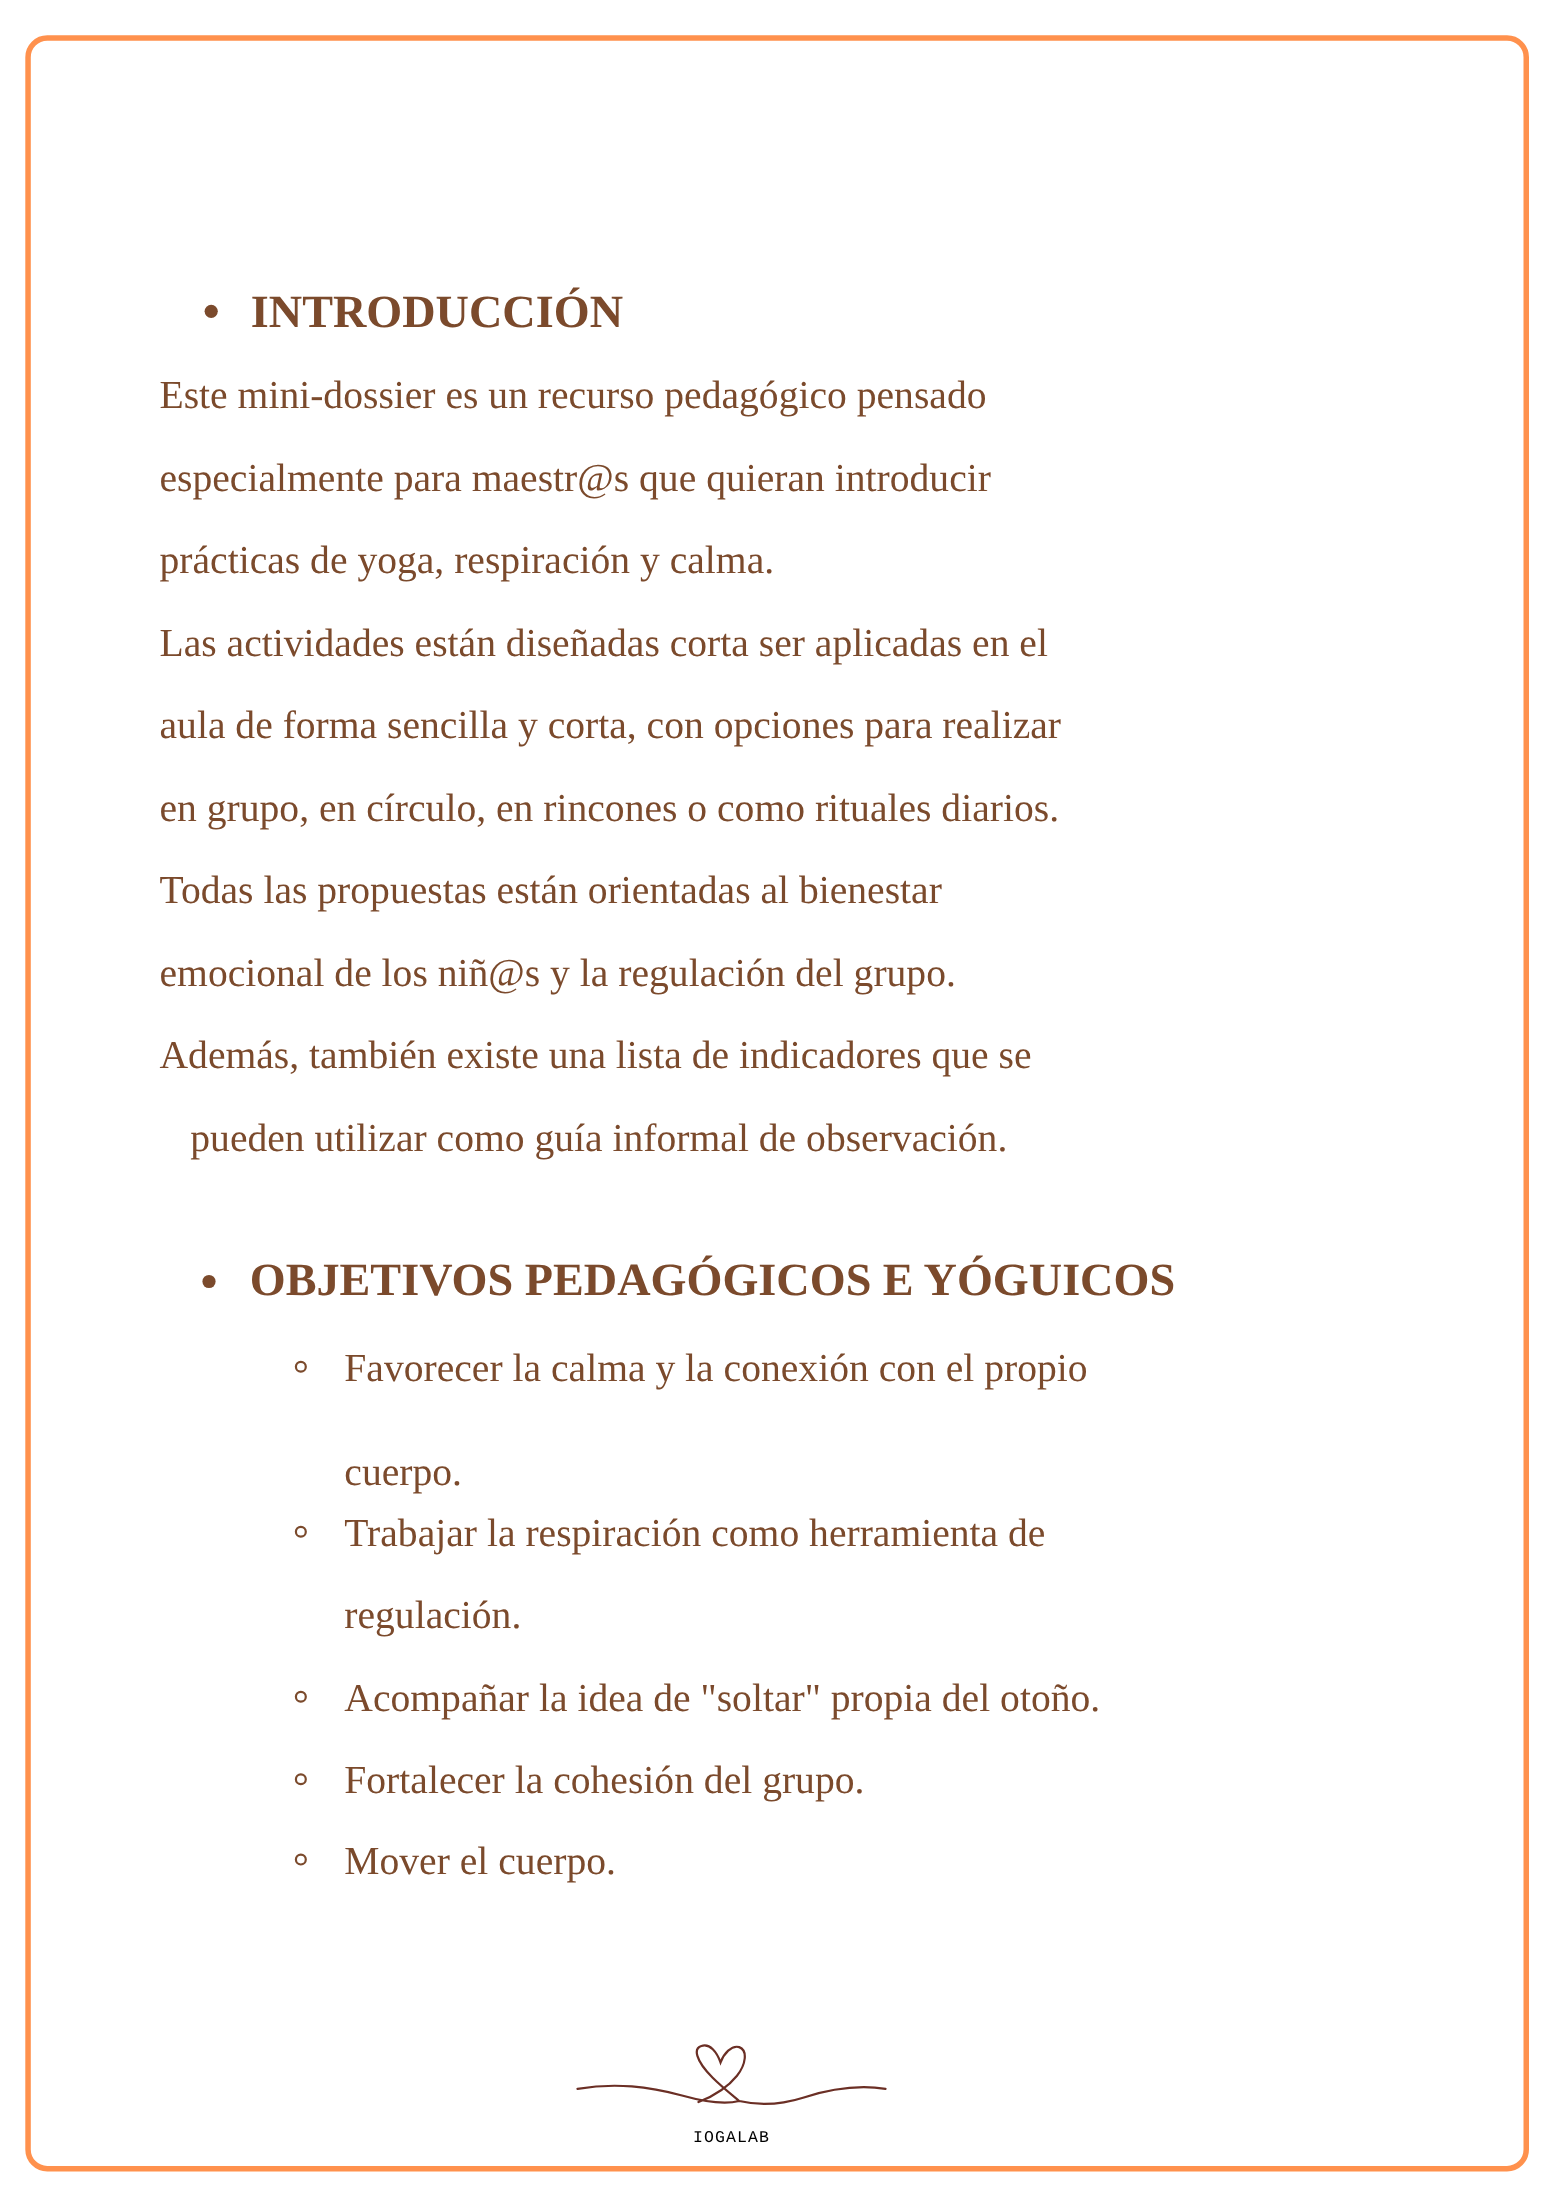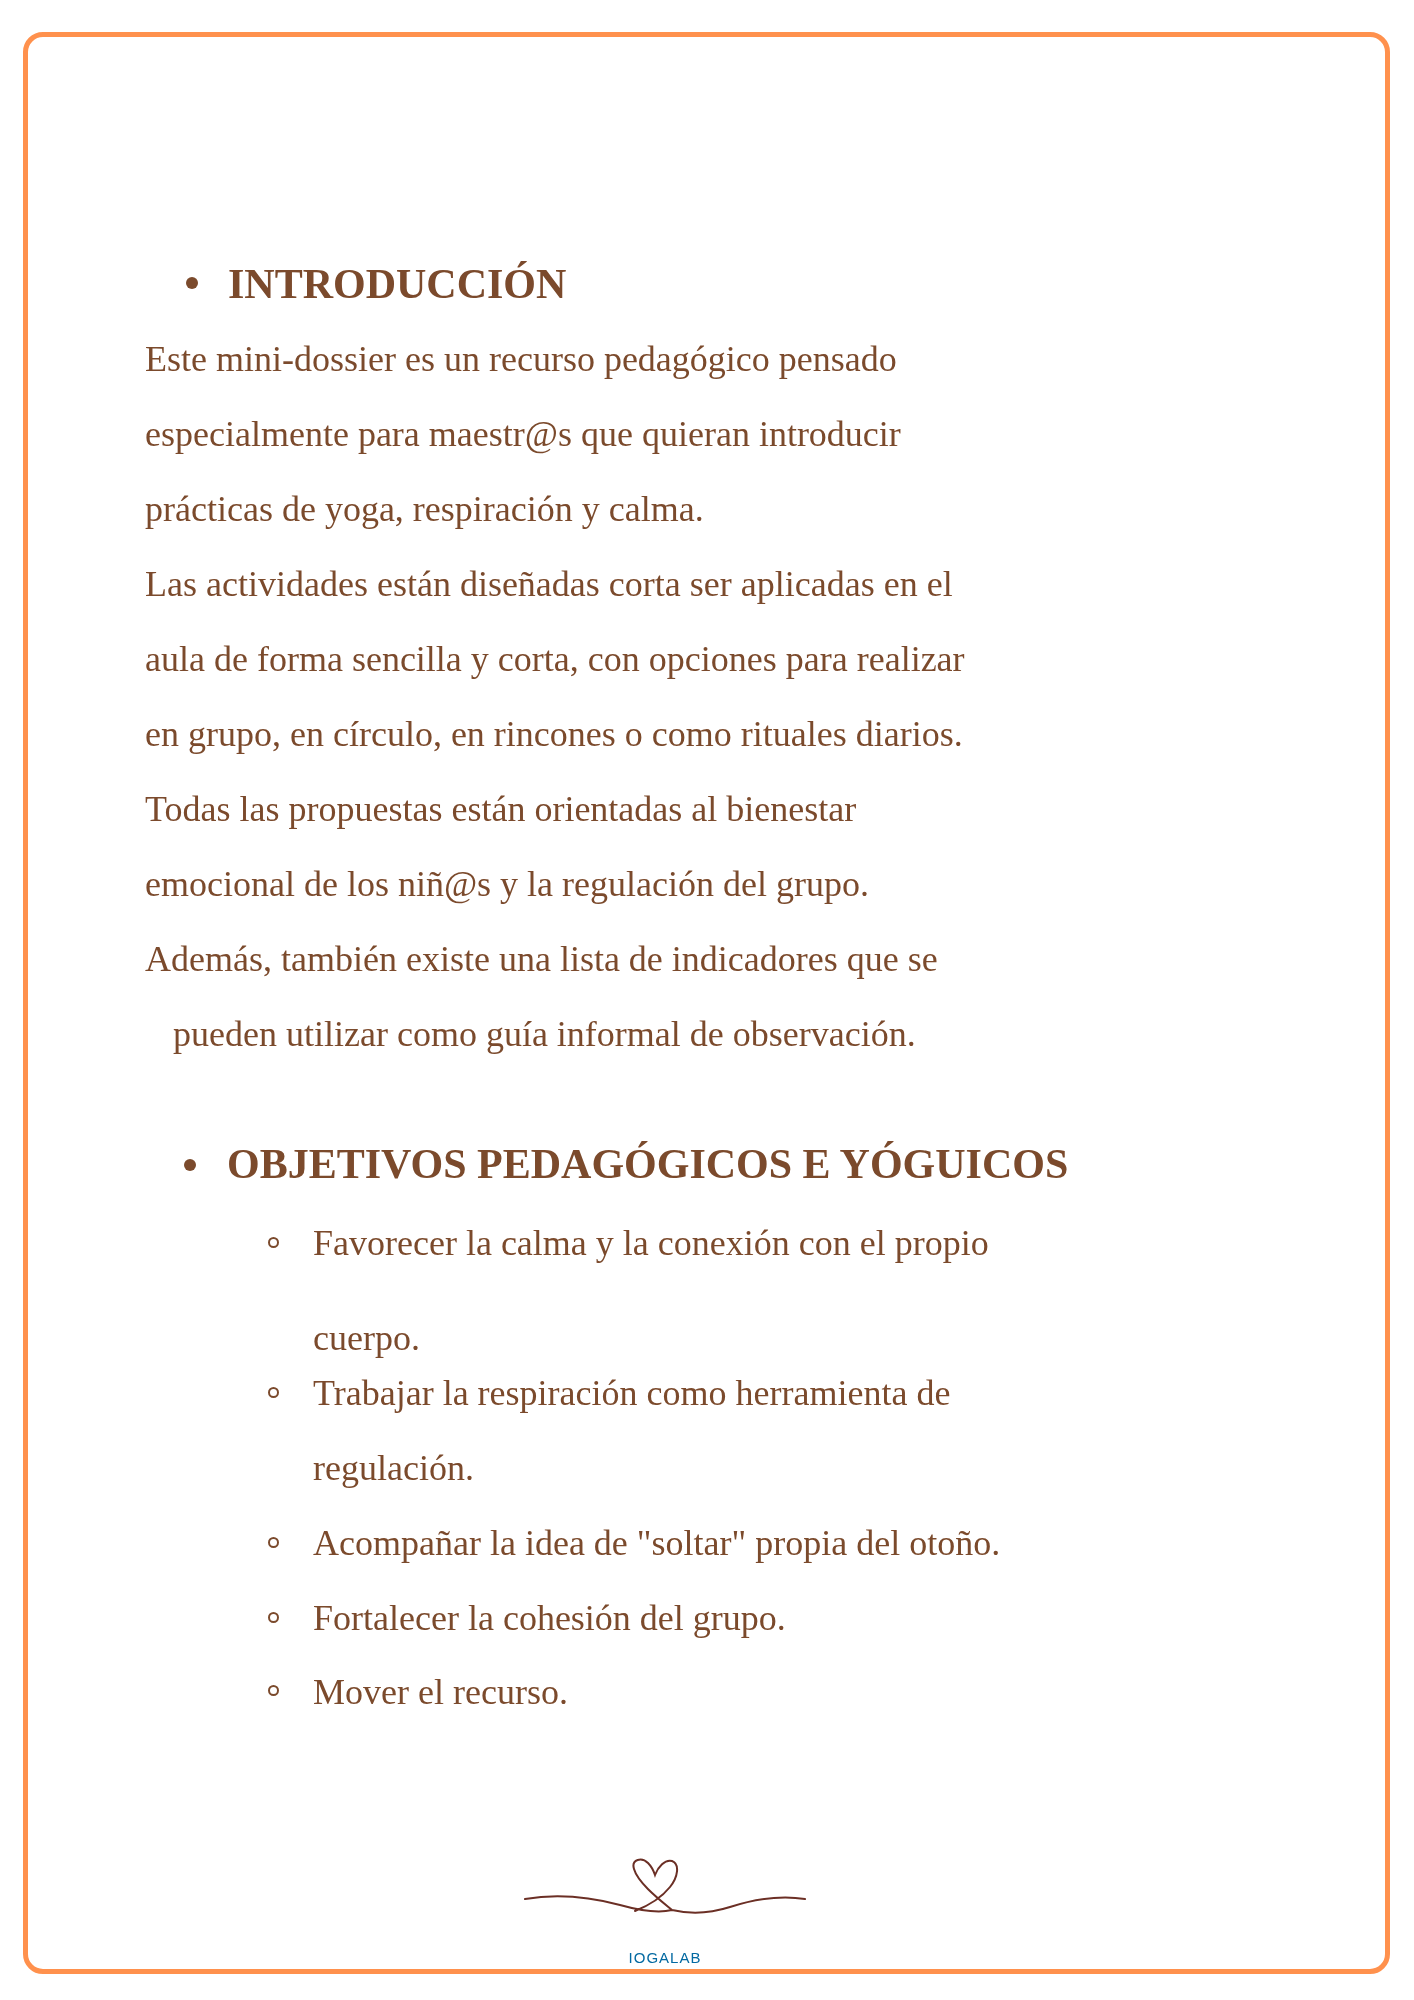--- a/index.html
+++ b/index.html
@@ -55,26 +55,26 @@
     position: absolute;
     left: 520px;
     top: 1855px;
     width: 290px;
     height: 110px;
   }
   .logo-text {
     position: absolute;
     left: 0;
     width: 290px;
-    top: 94px;
+    top: 80px;
     text-align: center;
-    font-family: Liberation Sans, sans-serif;
+    font-family: Liberation Mono, monospace;
     font-size: 15px;
     letter-spacing: 1px;
-    color: #0369a1;
+    color: #000000;
   }
 </style>
 </head>
 <body>
 
 <div class="frame"></div>
 
 <div>
   <div class="bullet-dot" style="left:186px; top:277px;"></div>
   <div class="line heading" style="left:228px; top:262px;">INTRODUCCIÓN</div>
@@ -103,21 +103,21 @@
   <div class="line" style="left:313px; top:1371px;">Trabajar la respiración como herramienta de</div>
   <div class="line" style="left:313px; top:1446px;">regulación.</div>
 
   <div class="bullet-ring" style="left:268px; top:1537px;"></div>
   <div class="line" style="left:313px; top:1521px;">Acompañar la idea de "soltar" propia del otoño.</div>
 
   <div class="bullet-ring" style="left:268px; top:1612px;"></div>
   <div class="line" style="left:313px; top:1596px;">Fortalecer la cohesión del grupo.</div>
 
   <div class="bullet-ring" style="left:268px; top:1685px;"></div>
-  <div class="line" style="left:313px; top:1670px;">Mover el recurso.</div>
+  <div class="line" style="left:313px; top:1670px;">Mover el cuerpo.</div>
 </div>
 
 <div class="logo">
   <svg width="290" height="80" viewBox="0 0 290 80" xmlns="http://www.w3.org/2000/svg">
     <path d="M5 44 C 40 38, 70 42, 100 50 C 125 57, 140 58, 152 55
              C 140 45, 118 28, 114 14 C 111 4, 122 2, 128 8 C 132 12, 134 17, 135 20
              C 138 12, 145 4, 152 6 C 160 9, 158 22, 150 32 C 142 42, 130 50, 115 56
              M 152 55 C 165 58, 185 60, 210 52 C 235 44, 260 40, 285 44" fill="none" stroke="#6B2F25" stroke-width="2" stroke-linecap="round"></path>
   </svg>
   <div class="logo-text">IOGALAB</div>

